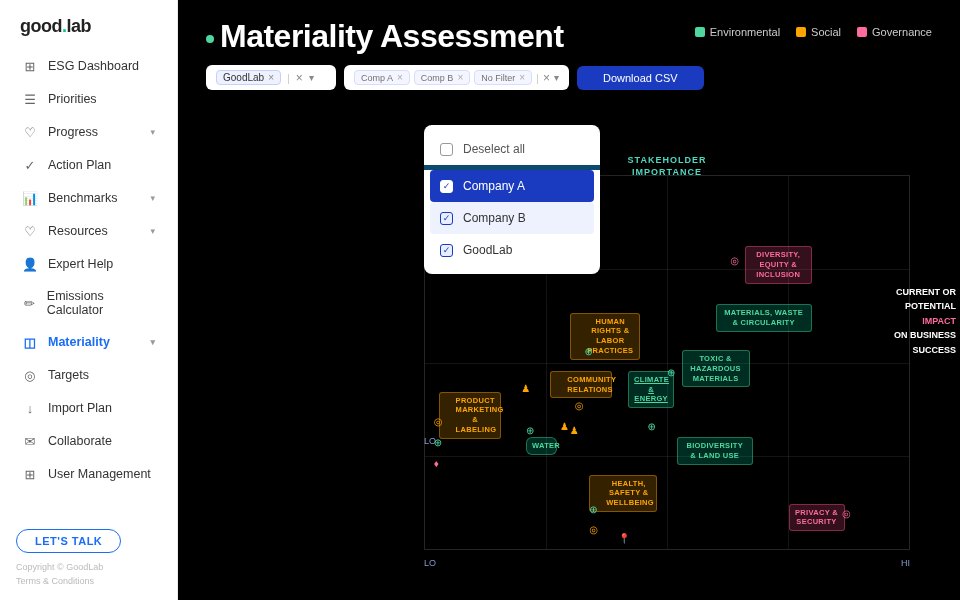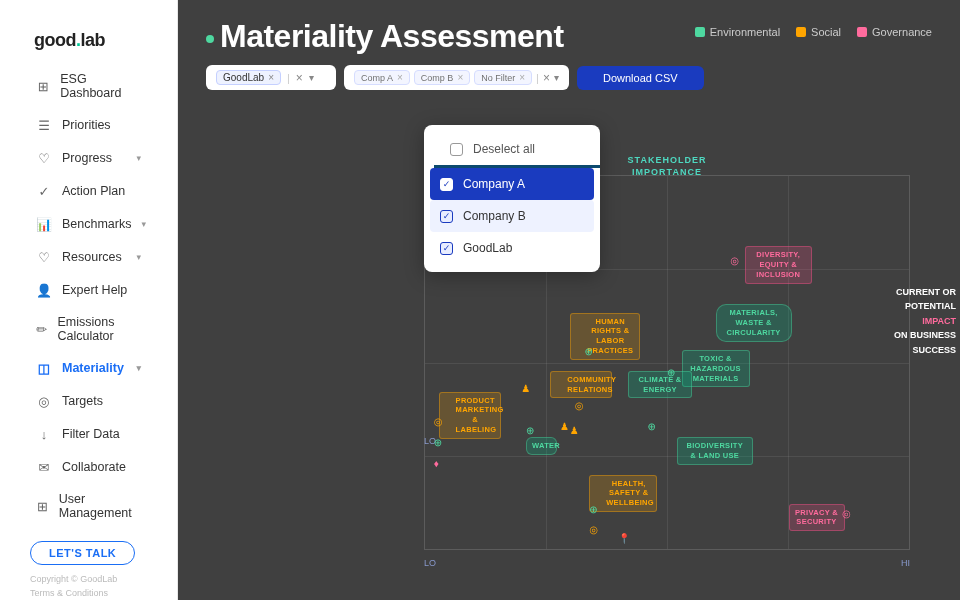--- a/index.html
+++ b/index.html
@@ -7,21 +7,21 @@
 
     
     .sidebar {
       width: 178px;
       min-width: 178px;
       background: #fff;
       height: 600px;
       display: flex;
       flex-direction: column;
       border-right: 1px solid #e8e8e8;
-      padding: 14px;
+      padding: 0;
     }
     .sidebar-logo {
       padding: 16px 20px 12px;
       font-size: 18px;
       font-weight: 700;
       color: #222;
       letter-spacing: -0.5px;
     }
     .sidebar-logo span { color: #00c896; }
     .nav-item {
@@ -52,21 +52,21 @@
       font-size: 11px;
       cursor: pointer;
       font-weight: 600;
       letter-spacing: 0.5px;
     }
     .footer-text { font-size: 9px; color: #bbb; margin-top: 8px; line-height: 1.5; }
 
     
     .main {
       flex: 1;
-      background: #404040;
+      background: #000000;
       height: 600px;
       position: relative;
       overflow: hidden;
     }
 
     
     .main-header {
       padding: 18px 28px 10px;
       display: flex;
       align-items: flex-start;
@@ -165,21 +165,21 @@
     }
     .dropdown-item.selected { background: #1a3bbf; color: #fff; border-radius: 4px; margin: 0 6px; padding: 9px 10px; }
     .dropdown-item .cb {
       width: 13px; height: 13px;
       border: 1.5px solid #999;
       border-radius: 3px;
       display: flex; align-items: center; justify-content: center;
       font-size: 9px;
     }
     .dropdown-item.selected .cb { border-color: #fff; background: #fff; color: #1a3bbf; }
-    .dropdown-deselect { color: #555; border-bottom: 3px solid #0c4a6e; margin-left: 10px; }
+    .dropdown-deselect { color: #555; border-bottom: 5px solid #0c4a6e; }
 
     
     .chart-area {
       position: absolute;
       left: 246px;
       top: 155px;
       right: 50px;
       bottom: 30px;
     }
     .chart-container {
@@ -331,21 +331,21 @@
       <span class="arrow">▾</span>
     </div>
 
     <div class="nav-item">
       <span class="nav-icon">◎</span>
       <span>Targets</span>
     </div>
 
     <div class="nav-item">
       <span class="nav-icon">↓</span>
-      <span>Filter Data</span>
+      <span>Import Plan</span>
     </div>
 
     <div class="nav-item">
       <span class="nav-icon">✉</span>
       <span>Collaborate</span>
     </div>
 
     <div class="nav-item">
       <span class="nav-icon">⊞</span>
       <span>User Management</span>
@@ -466,34 +466,34 @@
       <div class="topic-bubble topic-soc" style="left:30%; top:38%; width:70px;">
         HUMAN RIGHTS &amp; LABOR PRACTICES
       </div>
       <span class="topic-icon icon-env" style="left:33%; top:46%;">⊕</span>
 
       <div class="topic-bubble topic-gov" style="left:66%; top:22%; width:67px;">
         DIVERSITY, EQUITY &amp; INCLUSION
       </div>
       <span class="topic-icon icon-gov" style="left:63%; top:24%;">◎</span>
 
-      <div class="topic-bubble topic-env" style="left:60%; top:36%; width:76px;border-radius:10px;">
+      <div class="topic-bubble topic-env" style="left:60%; top:36%; width:96px;">
         MATERIALS, WASTE &amp; CIRCULARITY
       </div>
 
       <div class="topic-bubble topic-env" style="left:53%; top:47%; width:68px;">
         TOXIC &amp; HAZARDOUS MATERIALS
       </div>
 
       <div class="topic-bubble topic-soc" style="left:26%; top:52%; width:62px;">
         COMMUNITY RELATIONS
       </div>
       <span class="topic-icon icon-soc" style="left:31%; top:59%;">◎</span>
 
-      <div class="topic-bubble topic-env" style="left:42%; top:52%; width:64px;">
+      <div class="topic-bubble topic-env" style="left:42%; top:52%; width:46px;text-decoration:underline;">
         CLIMATE &amp; ENERGY
       </div>
       <span class="topic-icon icon-env" style="left:50%; top:51%;">⊕</span>
 
       <div class="topic-bubble topic-env" style="left:21%; top:68%; width:31px;border-radius:6px;">
         WATER
       </div>
       <span class="topic-icon icon-env" style="left:21%; top:65%;">⊕</span>
       <span class="topic-icon icon-soc" style="left:28%; top:64%;">♟</span>
 

